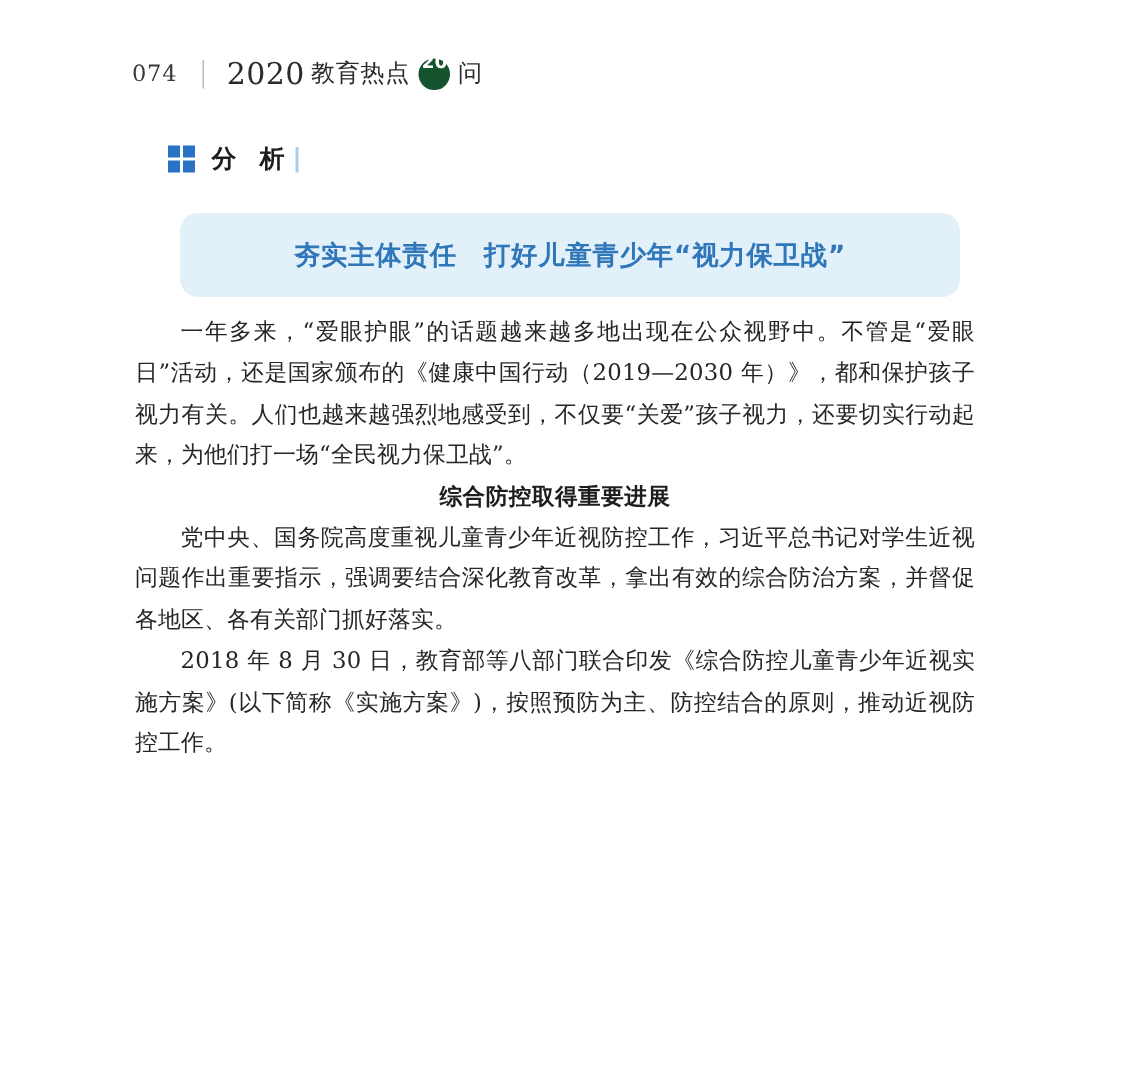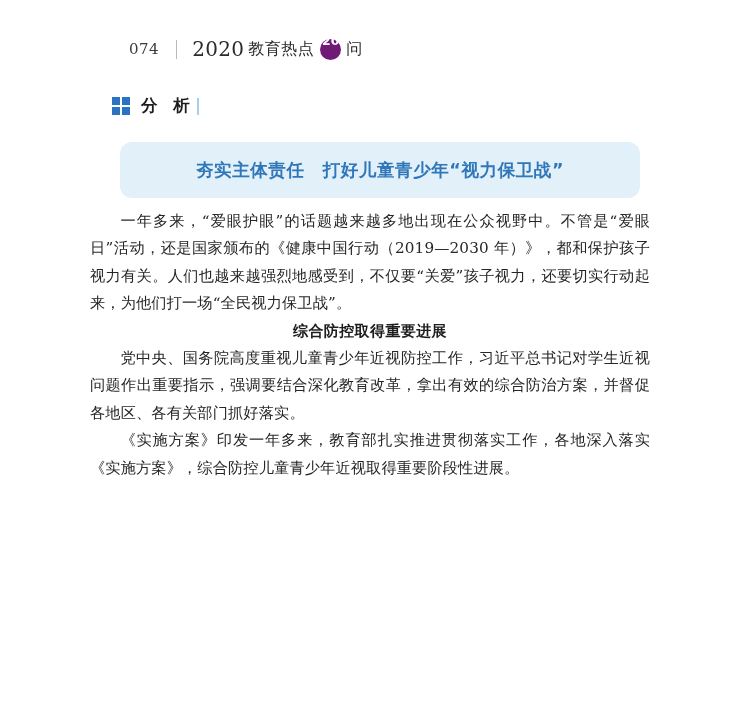--- a/index.html
+++ b/index.html
@@ -21,21 +21,20 @@
   }
 
   
   .page-header {
     position: absolute;
     top: 36px;
     left: 88px;
     display: flex;
     align-items: center;
     height: 26px;
-    margin-left: 41px;
   }
   .folio {
     font-family: "DejaVu Serif", "Liberation Serif", serif;
     font-size: 15px;
     color: #3a3a3a;
     letter-spacing: 0.5px;
   }
   .header-divider {
     width: 1px;
     height: 19px;
@@ -62,21 +61,21 @@
     font-size: 16px;
     letter-spacing: 0.5px;
   }
   .badge-20 {
     display: inline-flex;
     align-items: center;
     justify-content: center;
     width: 21px;
     height: 21px;
     border-radius: 50%;
-    background: #701a75;
+    background: #14532d;
     color: #ffffff;
     font-family: "DejaVu Sans", "Liberation Sans", sans-serif;
     font-size: 12.5px;
     font-weight: 700;
     margin: 0 5px 0 6px;
     line-height: 1;
     padding-bottom: 16px;
     box-sizing: border-box;
   }
 
@@ -197,16 +196,16 @@
   </div>
 
   <div class="title-banner">
     <span class="banner-text">夯实主体责任　打好儿童青少年“视力保卫战”</span>
   </div>
 
   <div class="body-text">
       <p class="para">一年多来，“爱眼护眼”的话题越来越多地出现在公众视野中。不管是“爱眼日”活动，还是国家颁布的《健康中国行动（2019—2030 年）》，都和保护孩子视力有关。人们也越来越强烈地感受到，不仅要“关爱”孩子视力，还要切实行动起来，为他们打一场“全民视力保卫战”。</p>
       <p class="subhead">综合防控取得重要进展</p>
       <p class="para">党中央、国务院高度重视儿童青少年近视防控工作，习近平总书记对学生近视问题作出重要指示，强调要结合深化教育改革，拿出有效的综合防治方案，并督促各地区、各有关部门抓好落实。</p>
-      <p class="para">《实施方案》印发一年多来，教育部扎实推进贯彻落实工作，各地深入落实《实施方案》，综合防控儿童青少年近视取得重要阶段性进展。</p>
+      <p class="para">2018 年 8 月 30 日，教育部等八部门联合印发《综合防控儿童青少年近视实施方案》(以下简称《实施方案》)，按照预防为主、防控结合的原则，推动近视防控工作。</p>
     </div>
 
 </div>
 
 </body></html>

